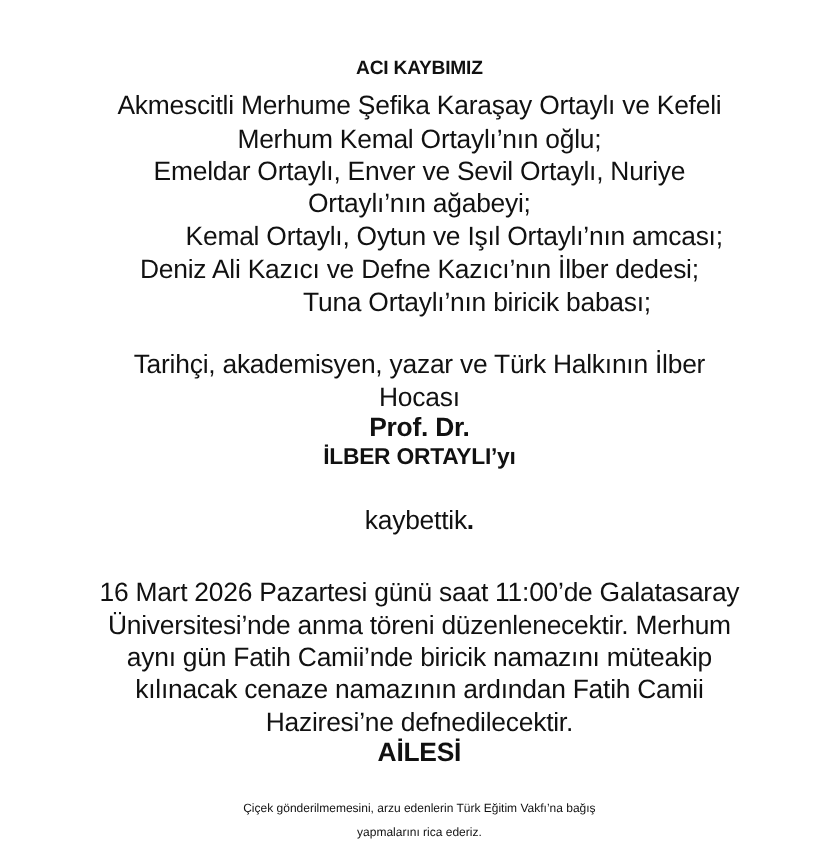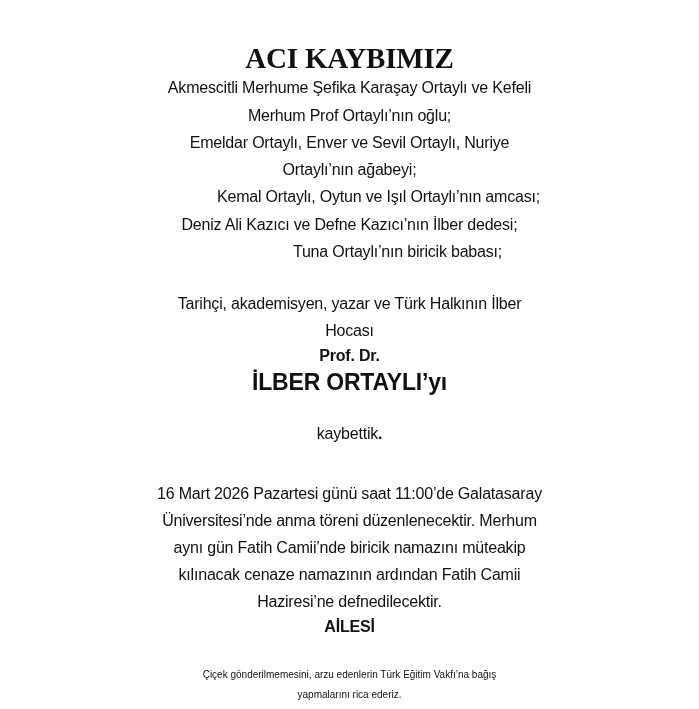--- a/index.html
+++ b/index.html
@@ -21,43 +21,43 @@
       top: 0;
       width: 699px;
       text-align: center;
     }
     .line {
       position: absolute;
       left: 0;
       width: 699px;
       text-align: center;
       white-space: nowrap;
-      font-size: 16px;
+      font-size: 22px;
       line-height: 24px;
       letter-spacing: -0.2px;
     }
     .bold { font-weight: bold; }
-    .title { font-size: 29px; font-family: Liberation Serif, serif; }
-    .name { font-size: 23px; }
+    .title { font-size: 16px; }
+    .name { font-size: 19px; }
     .small {
       font-size: 10px;
       line-height: 18px;
       letter-spacing: 0;
     }
   </style>
 </head>
 <body>
 
 <div class="notice">
 
   <div class="line bold title" style="top:46px;">ACI KAYBIMIZ</div>
 
   <div>
     <div class="line" style="top:76px;">Akmescitli Merhume Şefika Karaşay Ortaylı ve Kefeli</div>
-    <div class="line" style="top:104px;">Merhum Prof Ortaylı’nın oğlu;</div>
+    <div class="line" style="top:104px;">Merhum Kemal Ortaylı’nın oğlu;</div>
     <div class="line" style="top:131px;">Emeldar Ortaylı, Enver ve Sevil Ortaylı, Nuriye</div>
     <div class="line" style="top:158px;">Ortaylı’nın ağabeyi;</div>
     <div class="line" style="top:185px;padding-left:29px;">Kemal Ortaylı, Oytun ve Işıl Ortaylı’nın amcası;</div>
     <div class="line" style="top:213px;">Deniz Ali Kazıcı ve Defne Kazıcı’nın İlber dedesi;</div>
     <div class="line" style="top:240px;padding-left:48px;">Tuna Ortaylı’nın biricik babası;</div>
   </div>
 
   <div>
     <div class="line" style="top:292px;">Tarihçi, akademisyen, yazar ve Türk Halkının İlber</div>
     <div class="line" style="top:319px;">Hocası</div>

